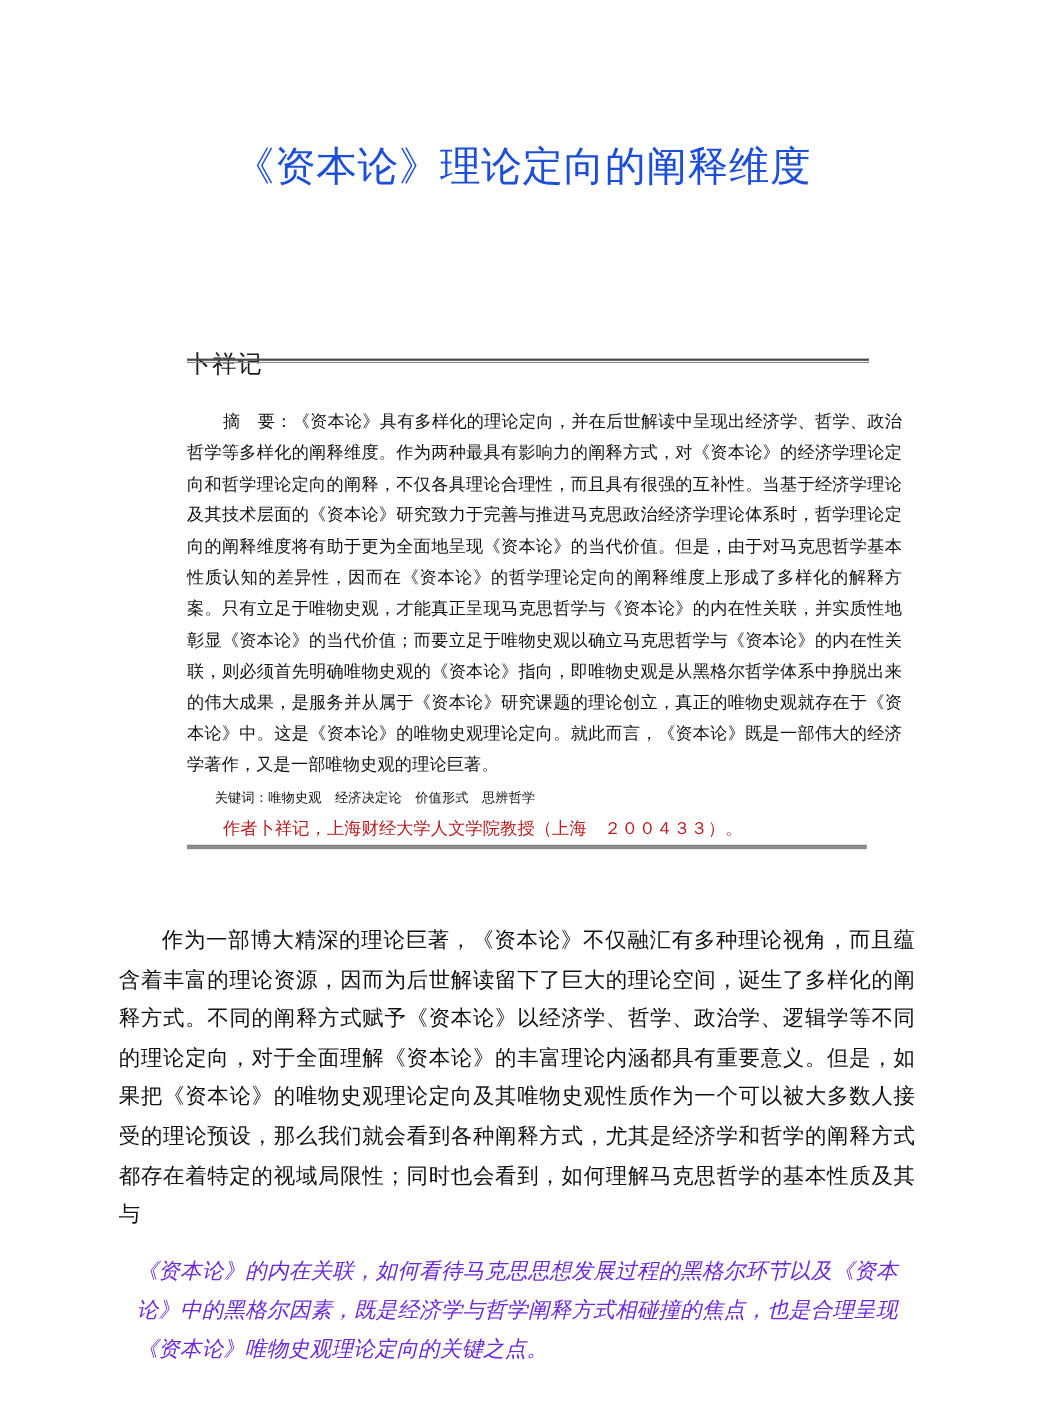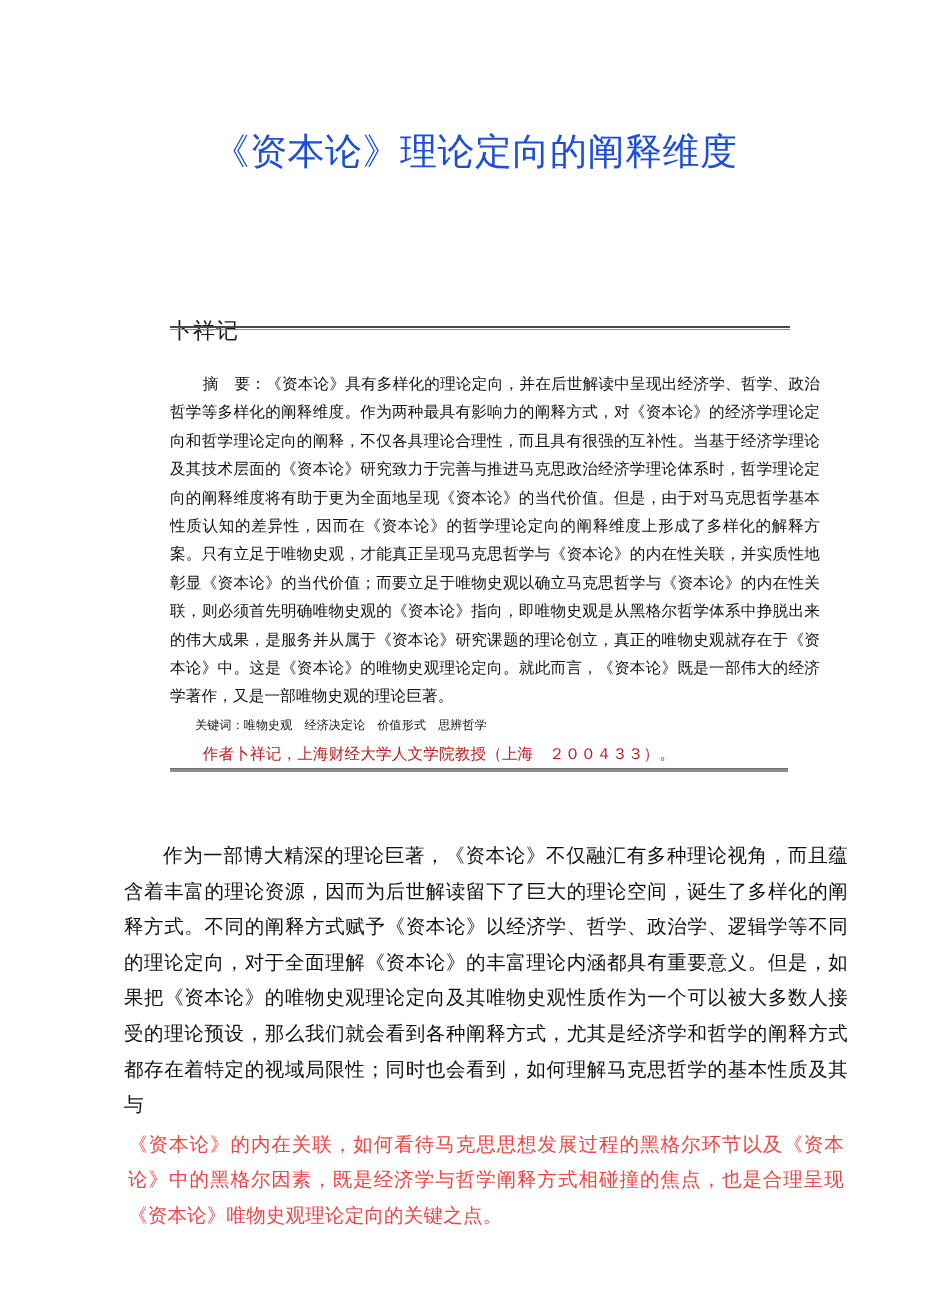--- a/index.html
+++ b/index.html
@@ -132,43 +132,44 @@
     line-height: 28px;
     text-indent: 2.1em;
     margin: 0;
     color: #b91c1c;
     letter-spacing: 0.15px;
   }
 
   
   .body-block {
     position: absolute;
-    left: 124px;
+    left: 108px;
     top: 838px;
     width: 724px;
   }
   .body-para {
     font-size: 19.5px;
     line-height: 35.6px;
     text-align: justify;
     text-justify: inter-ideograph;
     margin: 0;
     text-indent: 2em;
     color: #111111;
     letter-spacing: 0.2px;
   }
   .body-cont {
     font-size: 19.5px;
     line-height: 35.6px;
     text-align: justify;
     text-justify: inter-ideograph;
-    margin: 4px;
+    margin: 16px;
     text-indent: 0;
-    color: #ef4444;
+    color: #6d28d9;
     letter-spacing: 0.2px;
+    font-style: italic;
   }
 </style>
 </head>
 <body>
 
 <div class="page">
 
   <div class="title-block">
     <h1 class="doc-title">《资本论》理论定向的阐释维度</h1>
   </div>

